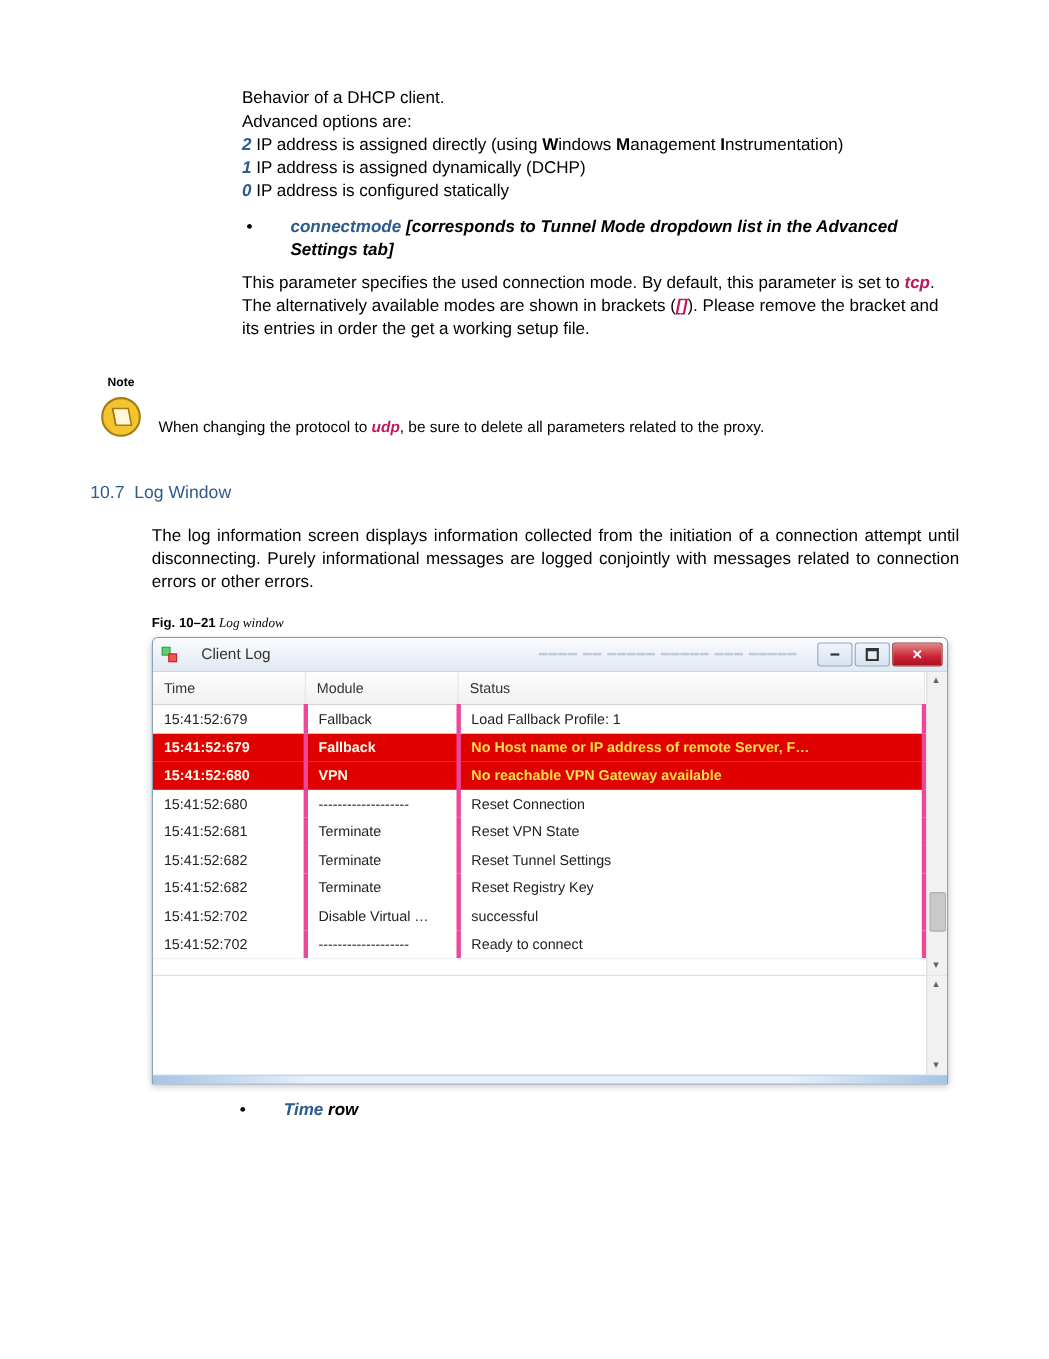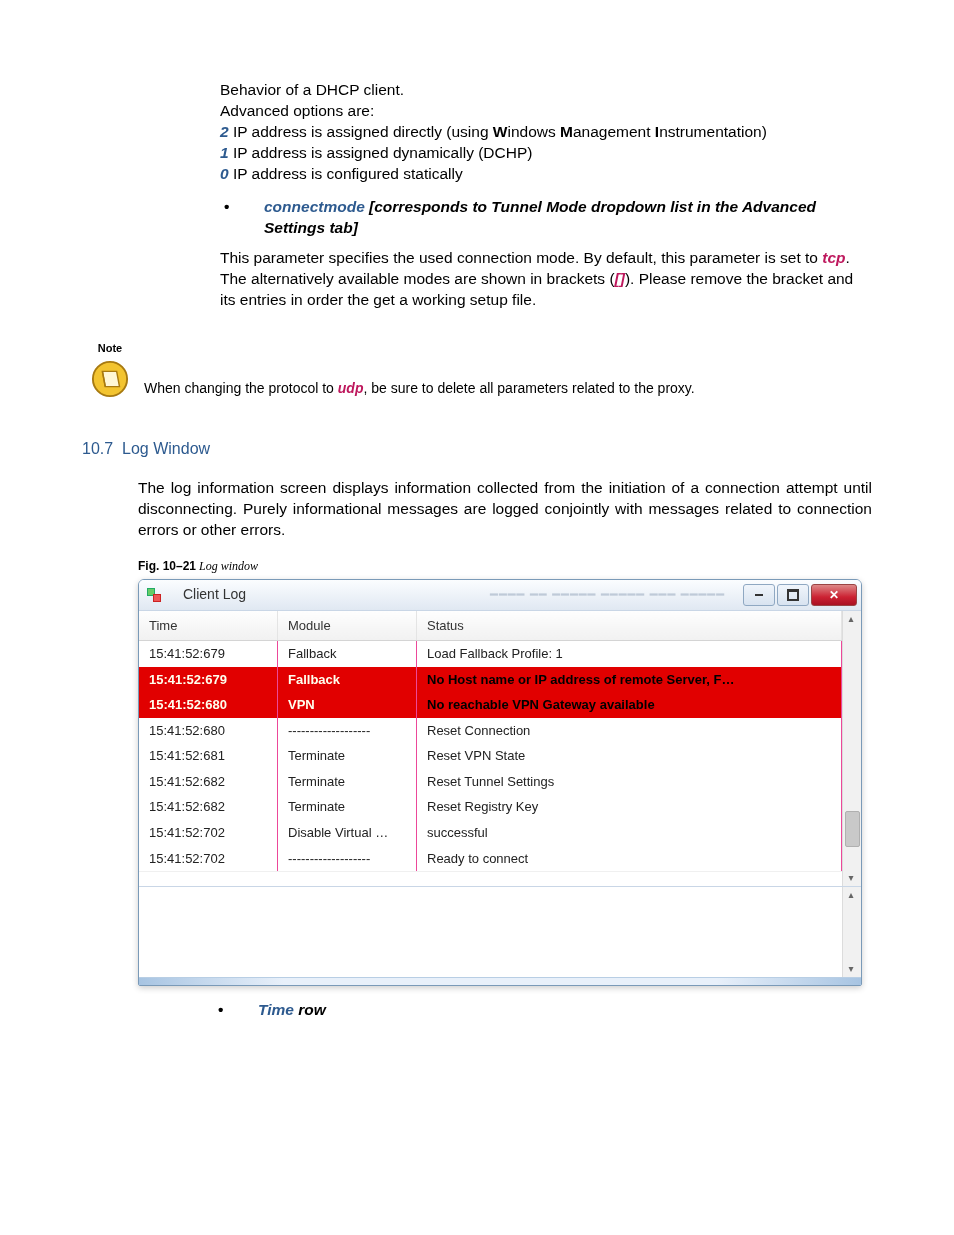--- a/index.html
+++ b/index.html
@@ -145,27 +145,27 @@
     font-weight: normal;
     color: #333;
     padding: 6px 10px;
     border-bottom: 1px solid #d4d4d4;
     background: linear-gradient(#fefefe, #f1f1f1);
     border-right: 1px solid #e4e4e4;
   }
   .log-table td {
     padding: 4px 10px;
     color: #222;
-    border-right: 1px solid #ec4899;
+    border-right: 4px solid #ec4899;
   }
   .col-time { width: 118px; }
   .col-mod { width: 118px; }
   .log-table tr.err td {
     background: #e10000;
-    color: #000000;
+    color: #fde047;
     font-weight: bold;
   }
   .log-table tr.err td:first-child,
   .log-table tr.err td:nth-child(2) { color: #ffe; }
   .scrollbar {
     width: 18px;
     background: #f1f1f1;
     border-left: 1px solid #dcdcdc;
     position: relative;
   }

